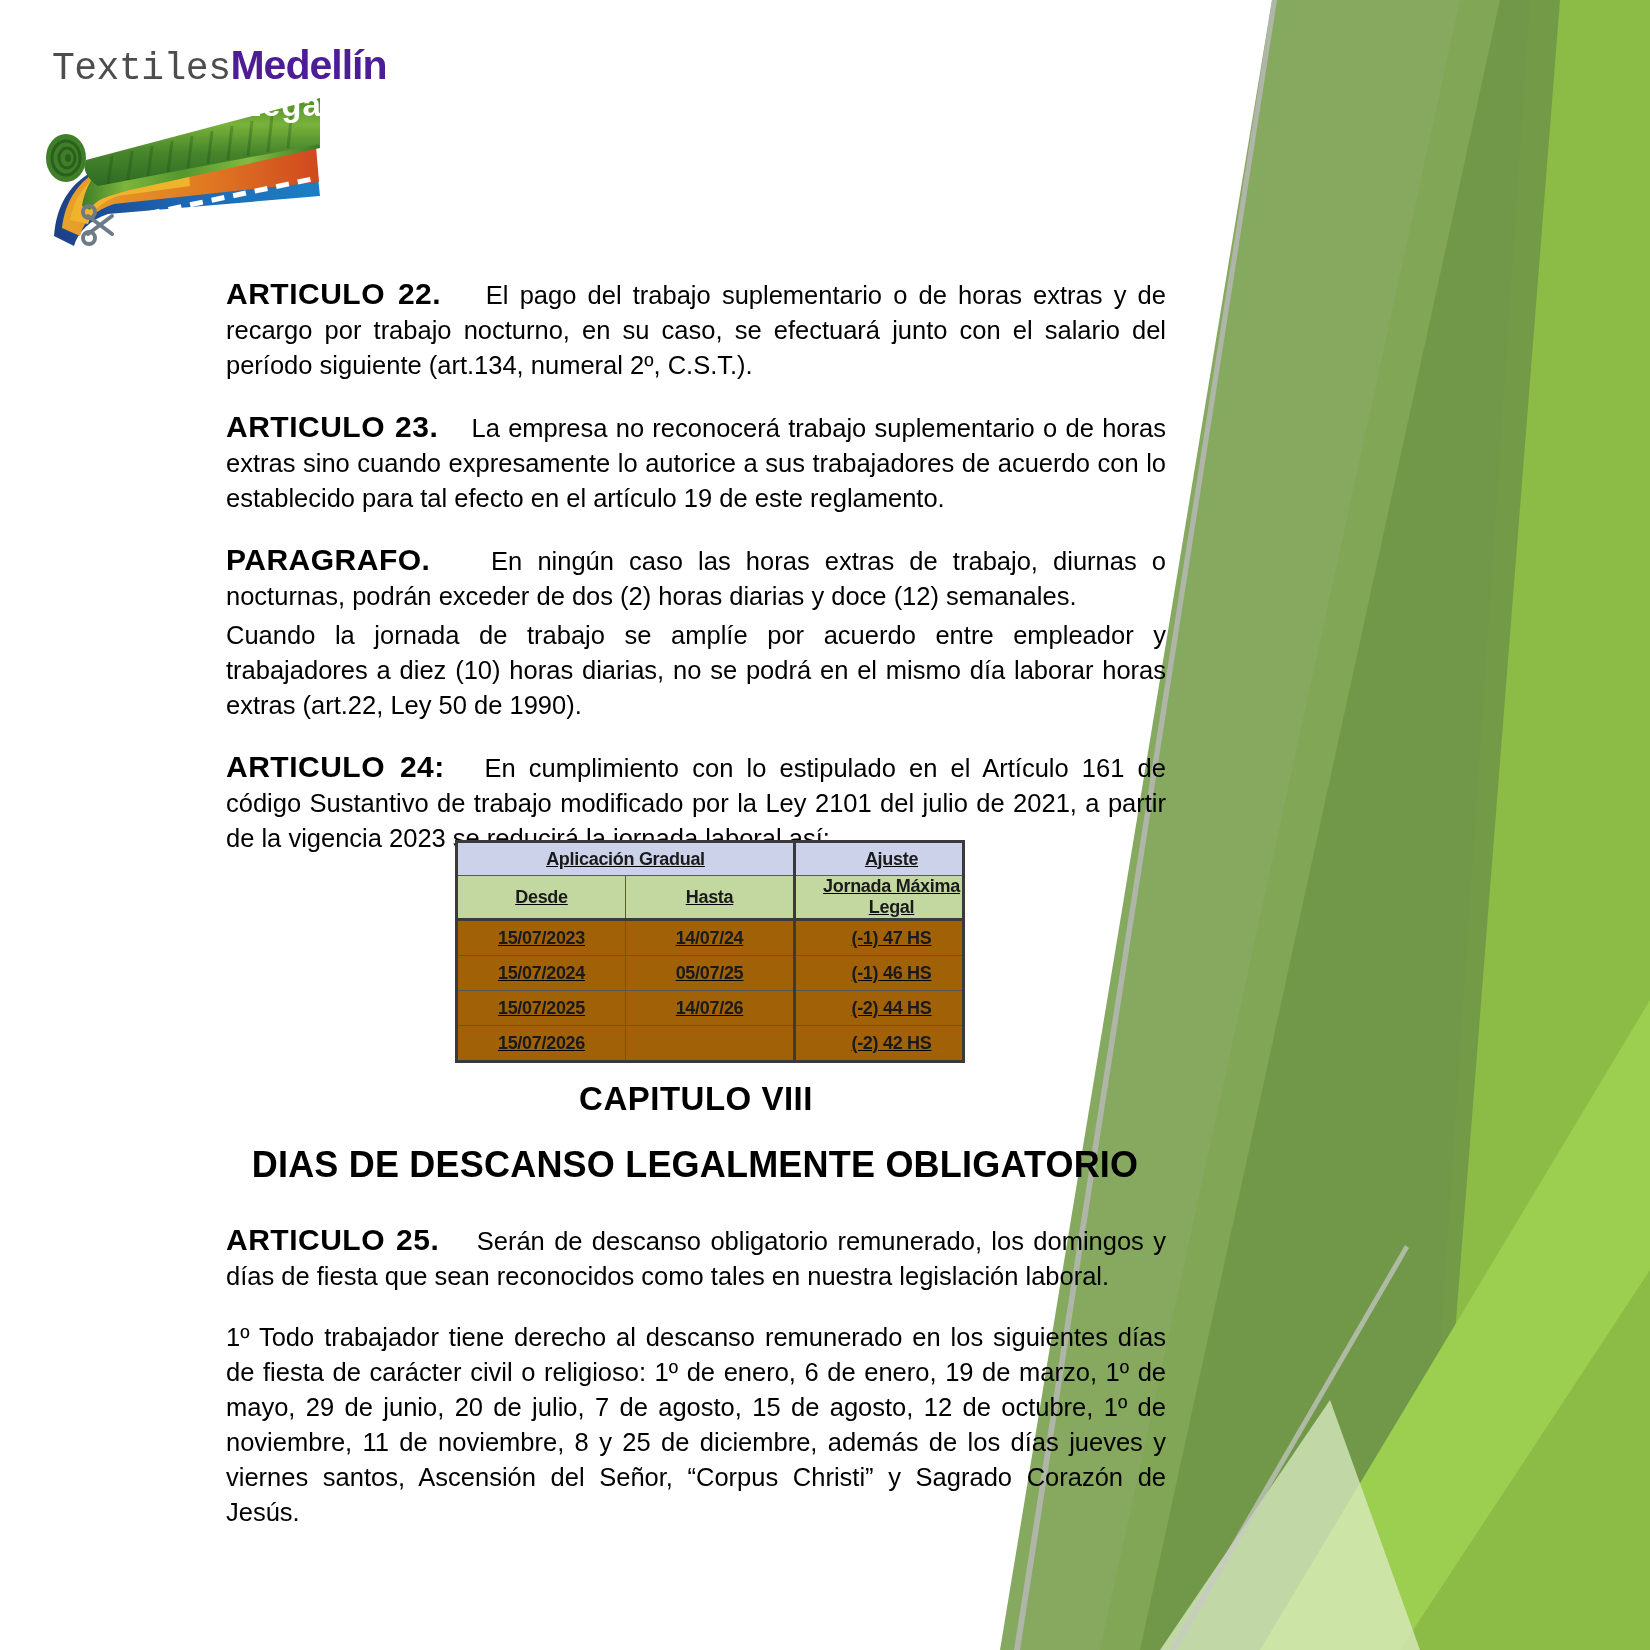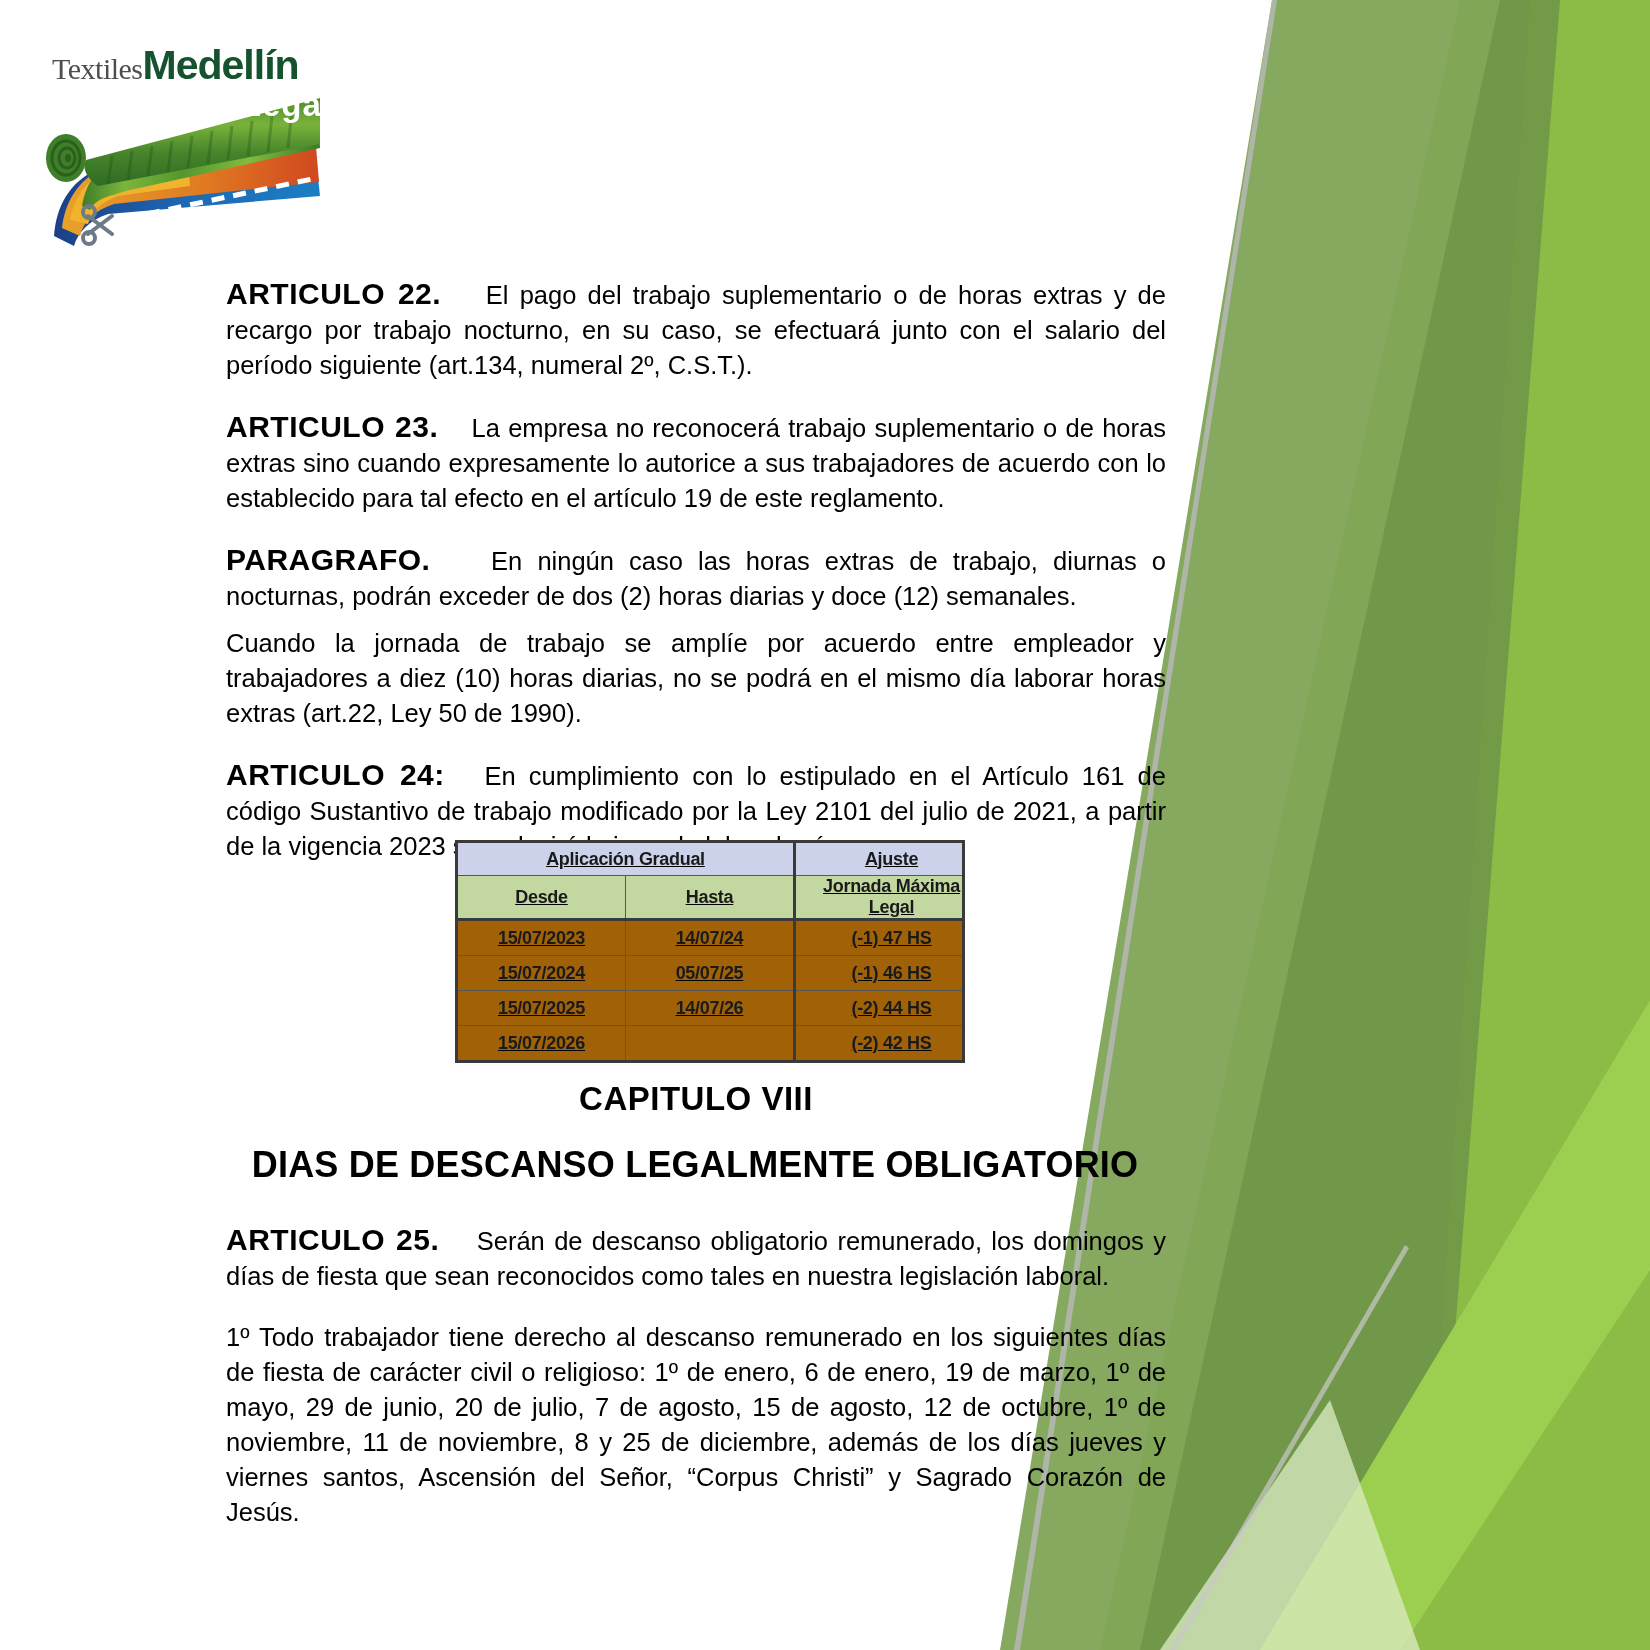--- a/index.html
+++ b/index.html
@@ -37,32 +37,32 @@
     height: 218px;
   }
   .logo-wordmark {
     position: absolute;
     left: 14px;
     top: 8px;
     width: 290px;
     white-space: nowrap;
   }
   .logo-word-1 {
-    font-family: Liberation Serif, serif;
-    font-size: 30px;
+    font-family: Liberation Mono, monospace;
+    font-size: 38px;
     font-weight: 300;
     color: #4d4d4d;
     letter-spacing: -0.5px;
     text-align: right;
   }
   .logo-word-2 {
     font-family: "Liberation Sans", sans-serif;
     font-size: 41px;
     font-weight: 600;
-    color: #14532d;
+    color: #4c1d95;
     letter-spacing: -1px;
   }
   .logo-sub {
     position: absolute;
     right: 6px;
     top: 52px;
     font-family: "Liberation Sans", sans-serif;
     font-size: 33px;
     font-weight: 600;
     color: #ffffff;
@@ -87,21 +87,21 @@
   p.para {
     margin: 0 0 26px 0;
     font-family: "Liberation Sans Narrow", "Liberation Sans", sans-serif;
     font-size: 25.5px;
     line-height: 35px;
     color: #000000;
     text-align: justify;
     font-stretch: condensed;
   }
   p.para.tight {
-    margin-bottom: 12px;
+    margin-bottom: 4px;
   }
   .art-label {
     font-weight: bold;
     font-size: 30px;
     letter-spacing: 0.5px;
   }
 
   
   .table-wrap {
     position: absolute;

